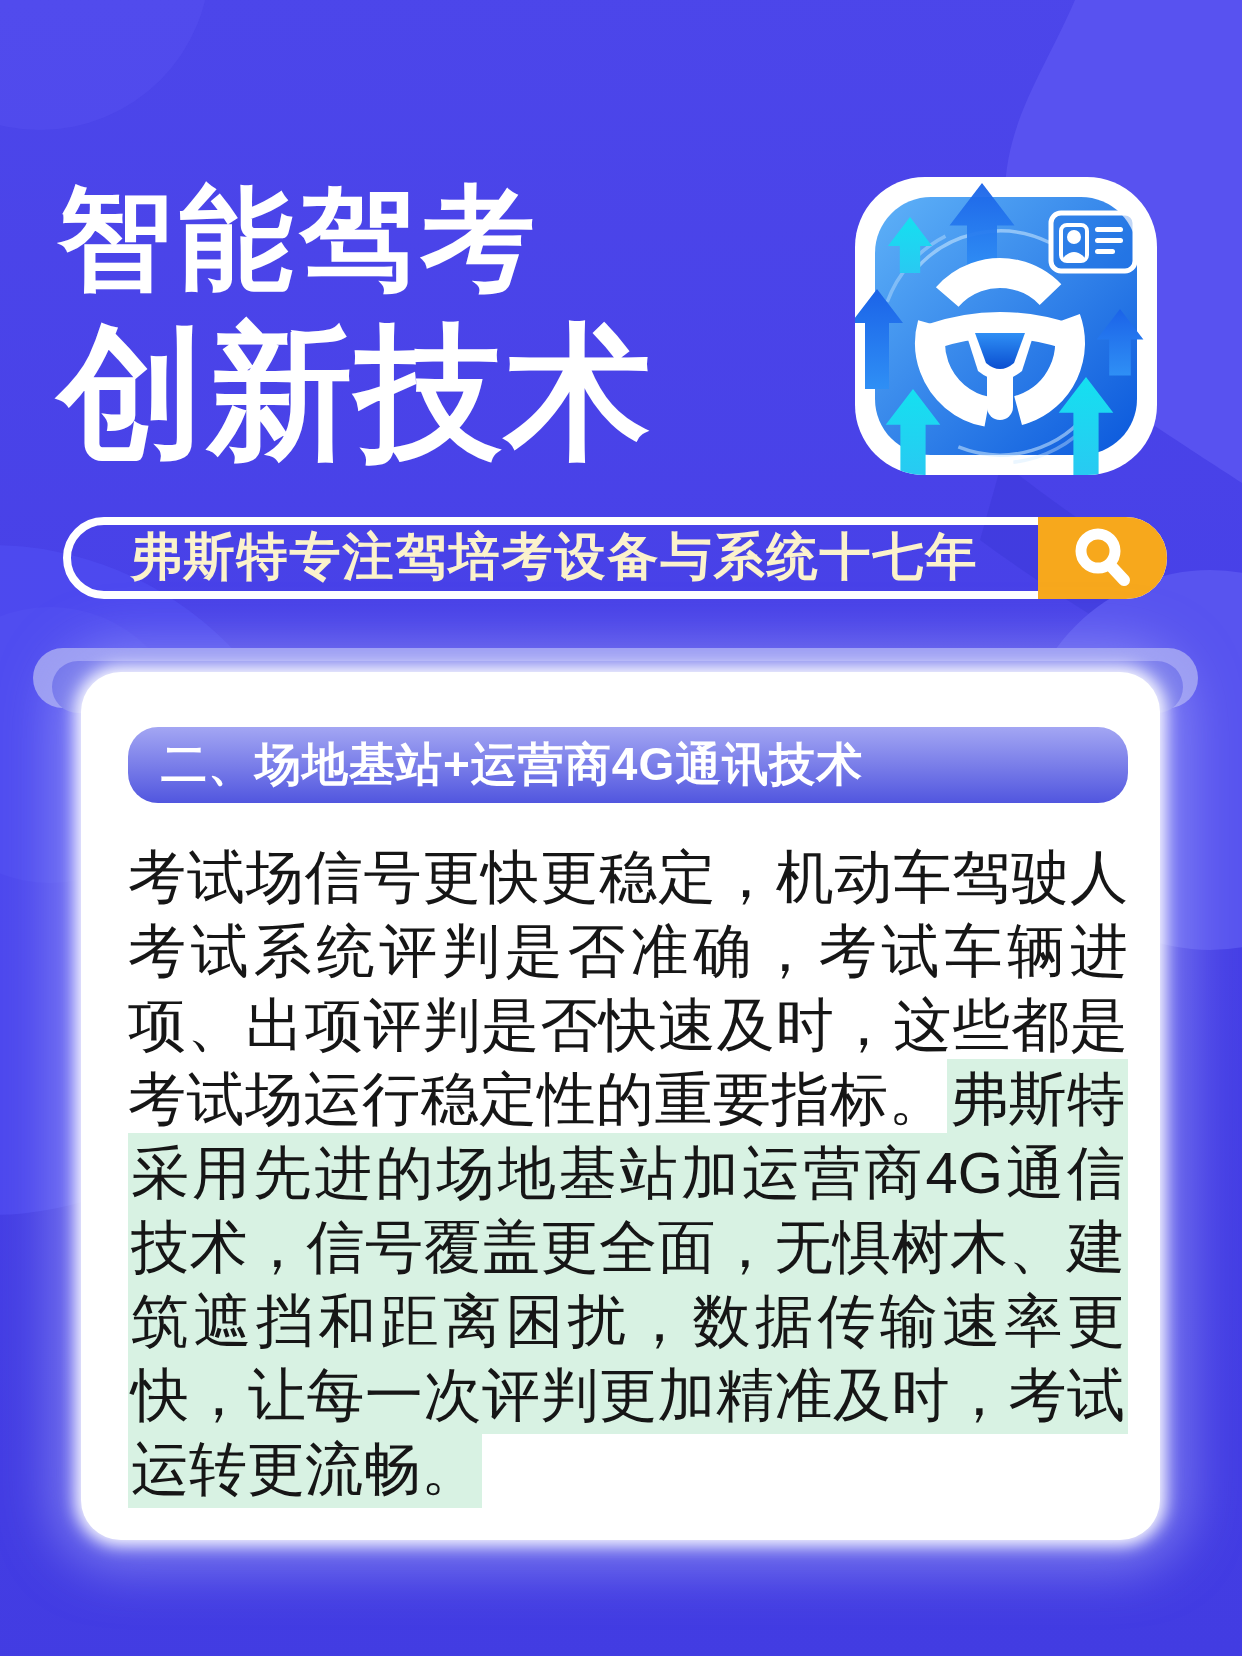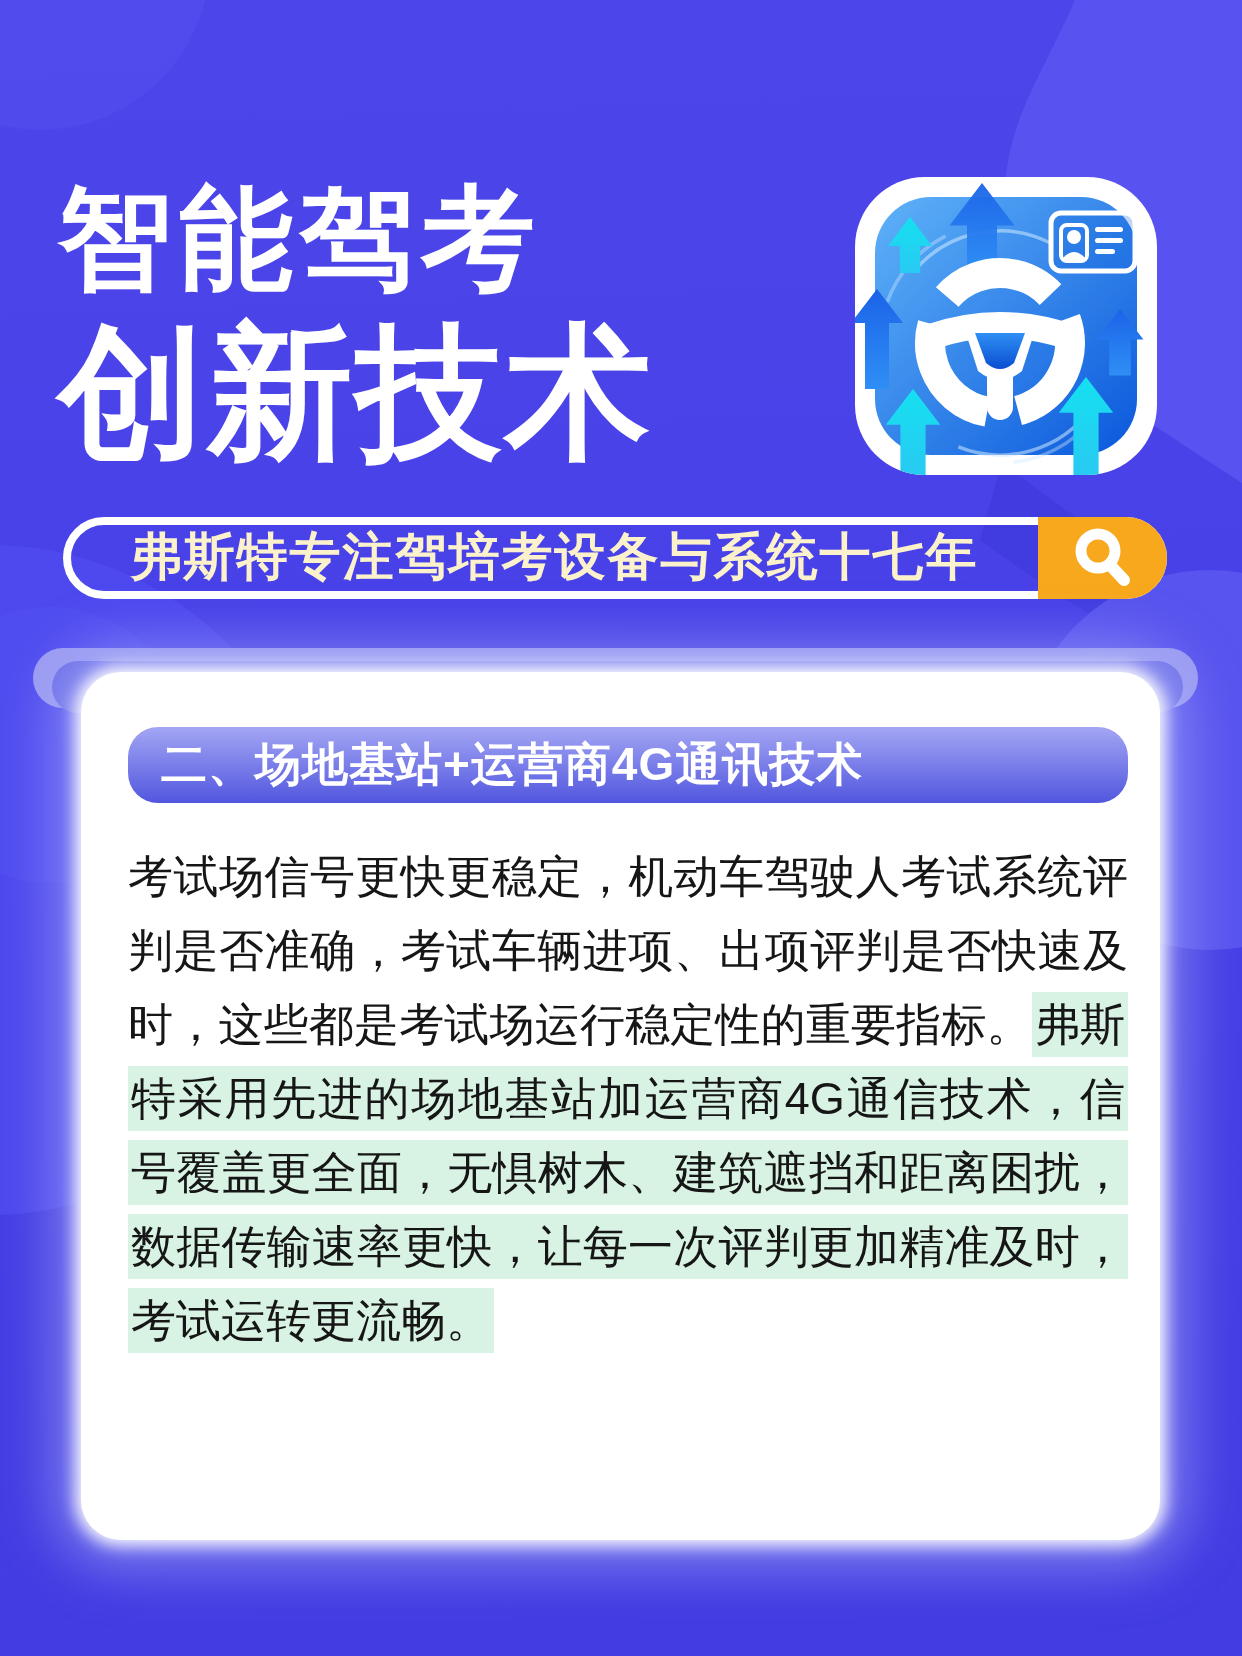--- a/index.html
+++ b/index.html
@@ -31,21 +31,21 @@
   .bar-inner{left:52px;top:661px;width:1131px;height:52px;border-radius:26px;background:#6D6FE9;}
 
   
   .card{left:81px;top:672px;width:1079px;height:868px;border-radius:40px;background:var(--card-bg,#fff);
     box-shadow:0 0 16px 6px rgba(255,255,255,0.95),0 0 52px 28px rgba(172,174,250,0.55);}
   .card-header{position:absolute;left:47px;top:55px;width:1000px;height:76px;border-radius:30px;
     background:linear-gradient(180deg,var(--header-grad-top,#A3A6F3) 0%,var(--header-grad-bottom,#5156DF) 100%);
     display:flex;align-items:center;box-sizing:border-box;padding-left:33px;
     color:#fff;font-size:46px;font-weight:800;letter-spacing:1px;white-space:nowrap;}
   .card-body{position:absolute;left:47px;top:168px;width:1000px;
-    font-size:45px;line-height:74px;color:var(--body-text,#161616);font-weight:400;
+    font-size:58px;line-height:74px;color:var(--body-text,#161616);font-weight:400;
     text-align:justify;margin:0;}
   .hl{background:var(--highlight-green,#D8F2E3);padding:7px 3px;
     -webkit-box-decoration-break:clone;box-decoration-break:clone;}
 </style>
 </head>
 <body>
 
 <div class="poster">
 
   <svg class="bg-svg" viewBox="0 0 1242 1656" aria-hidden="true">

